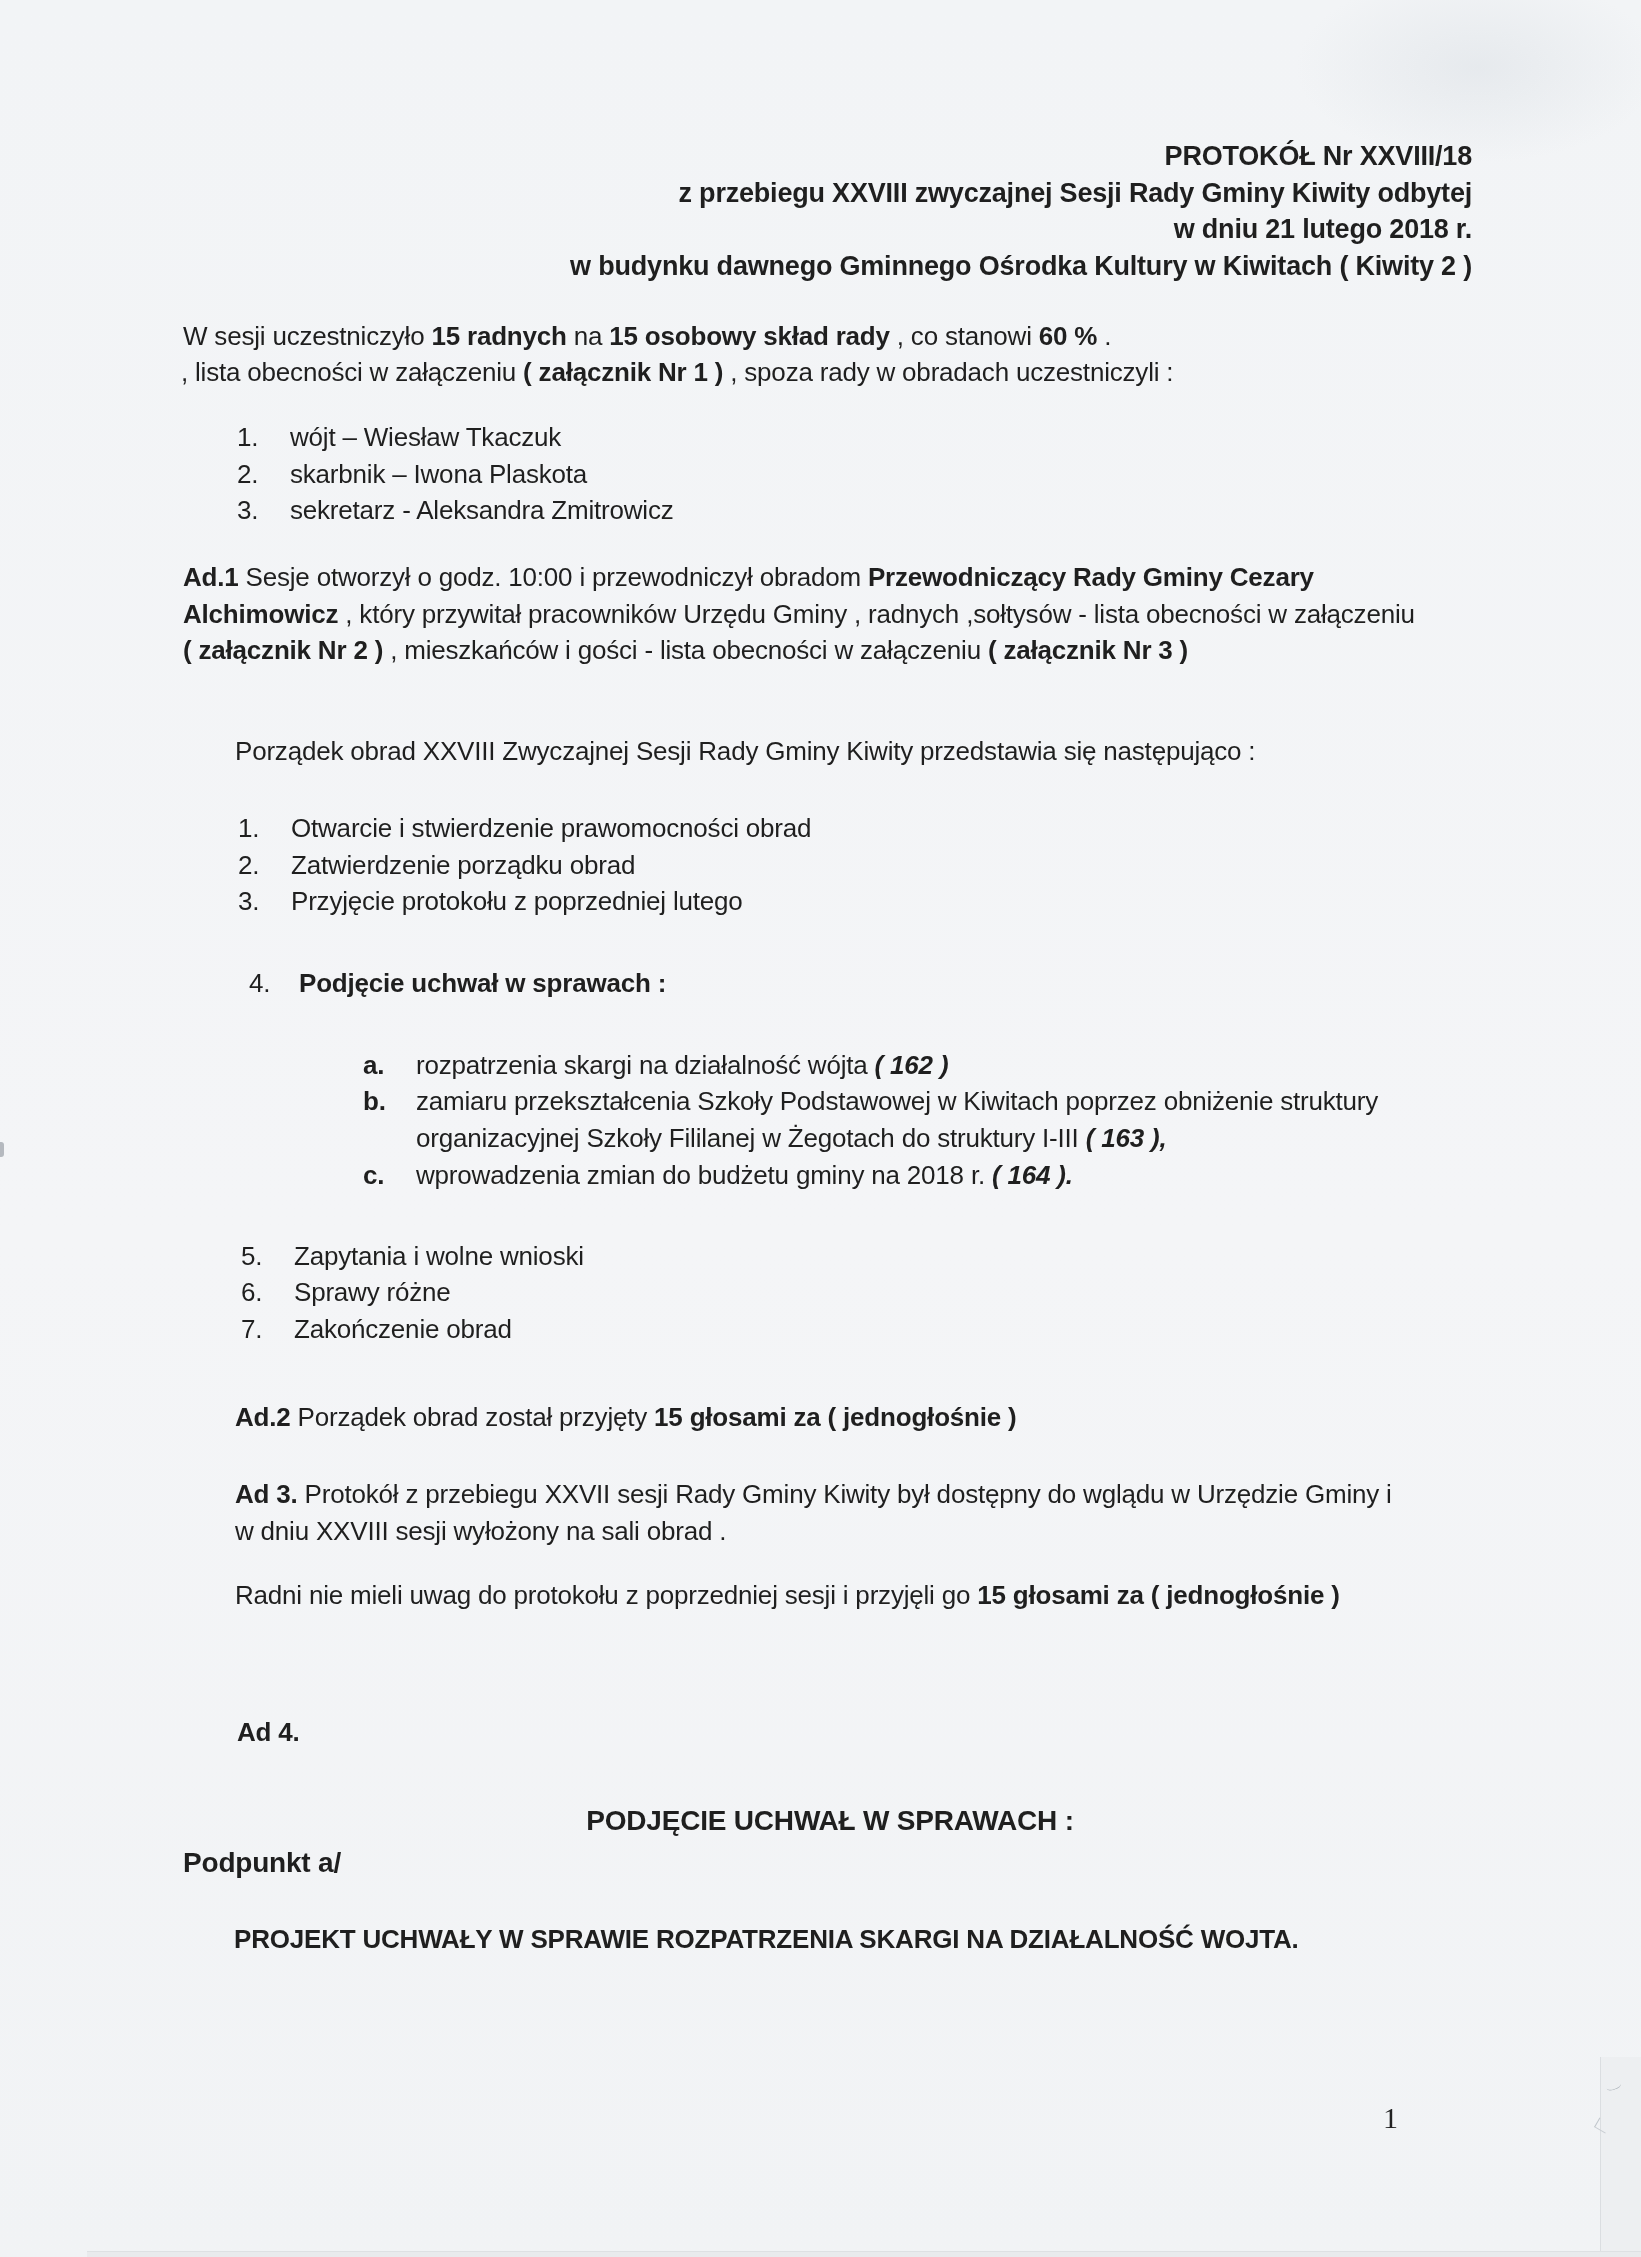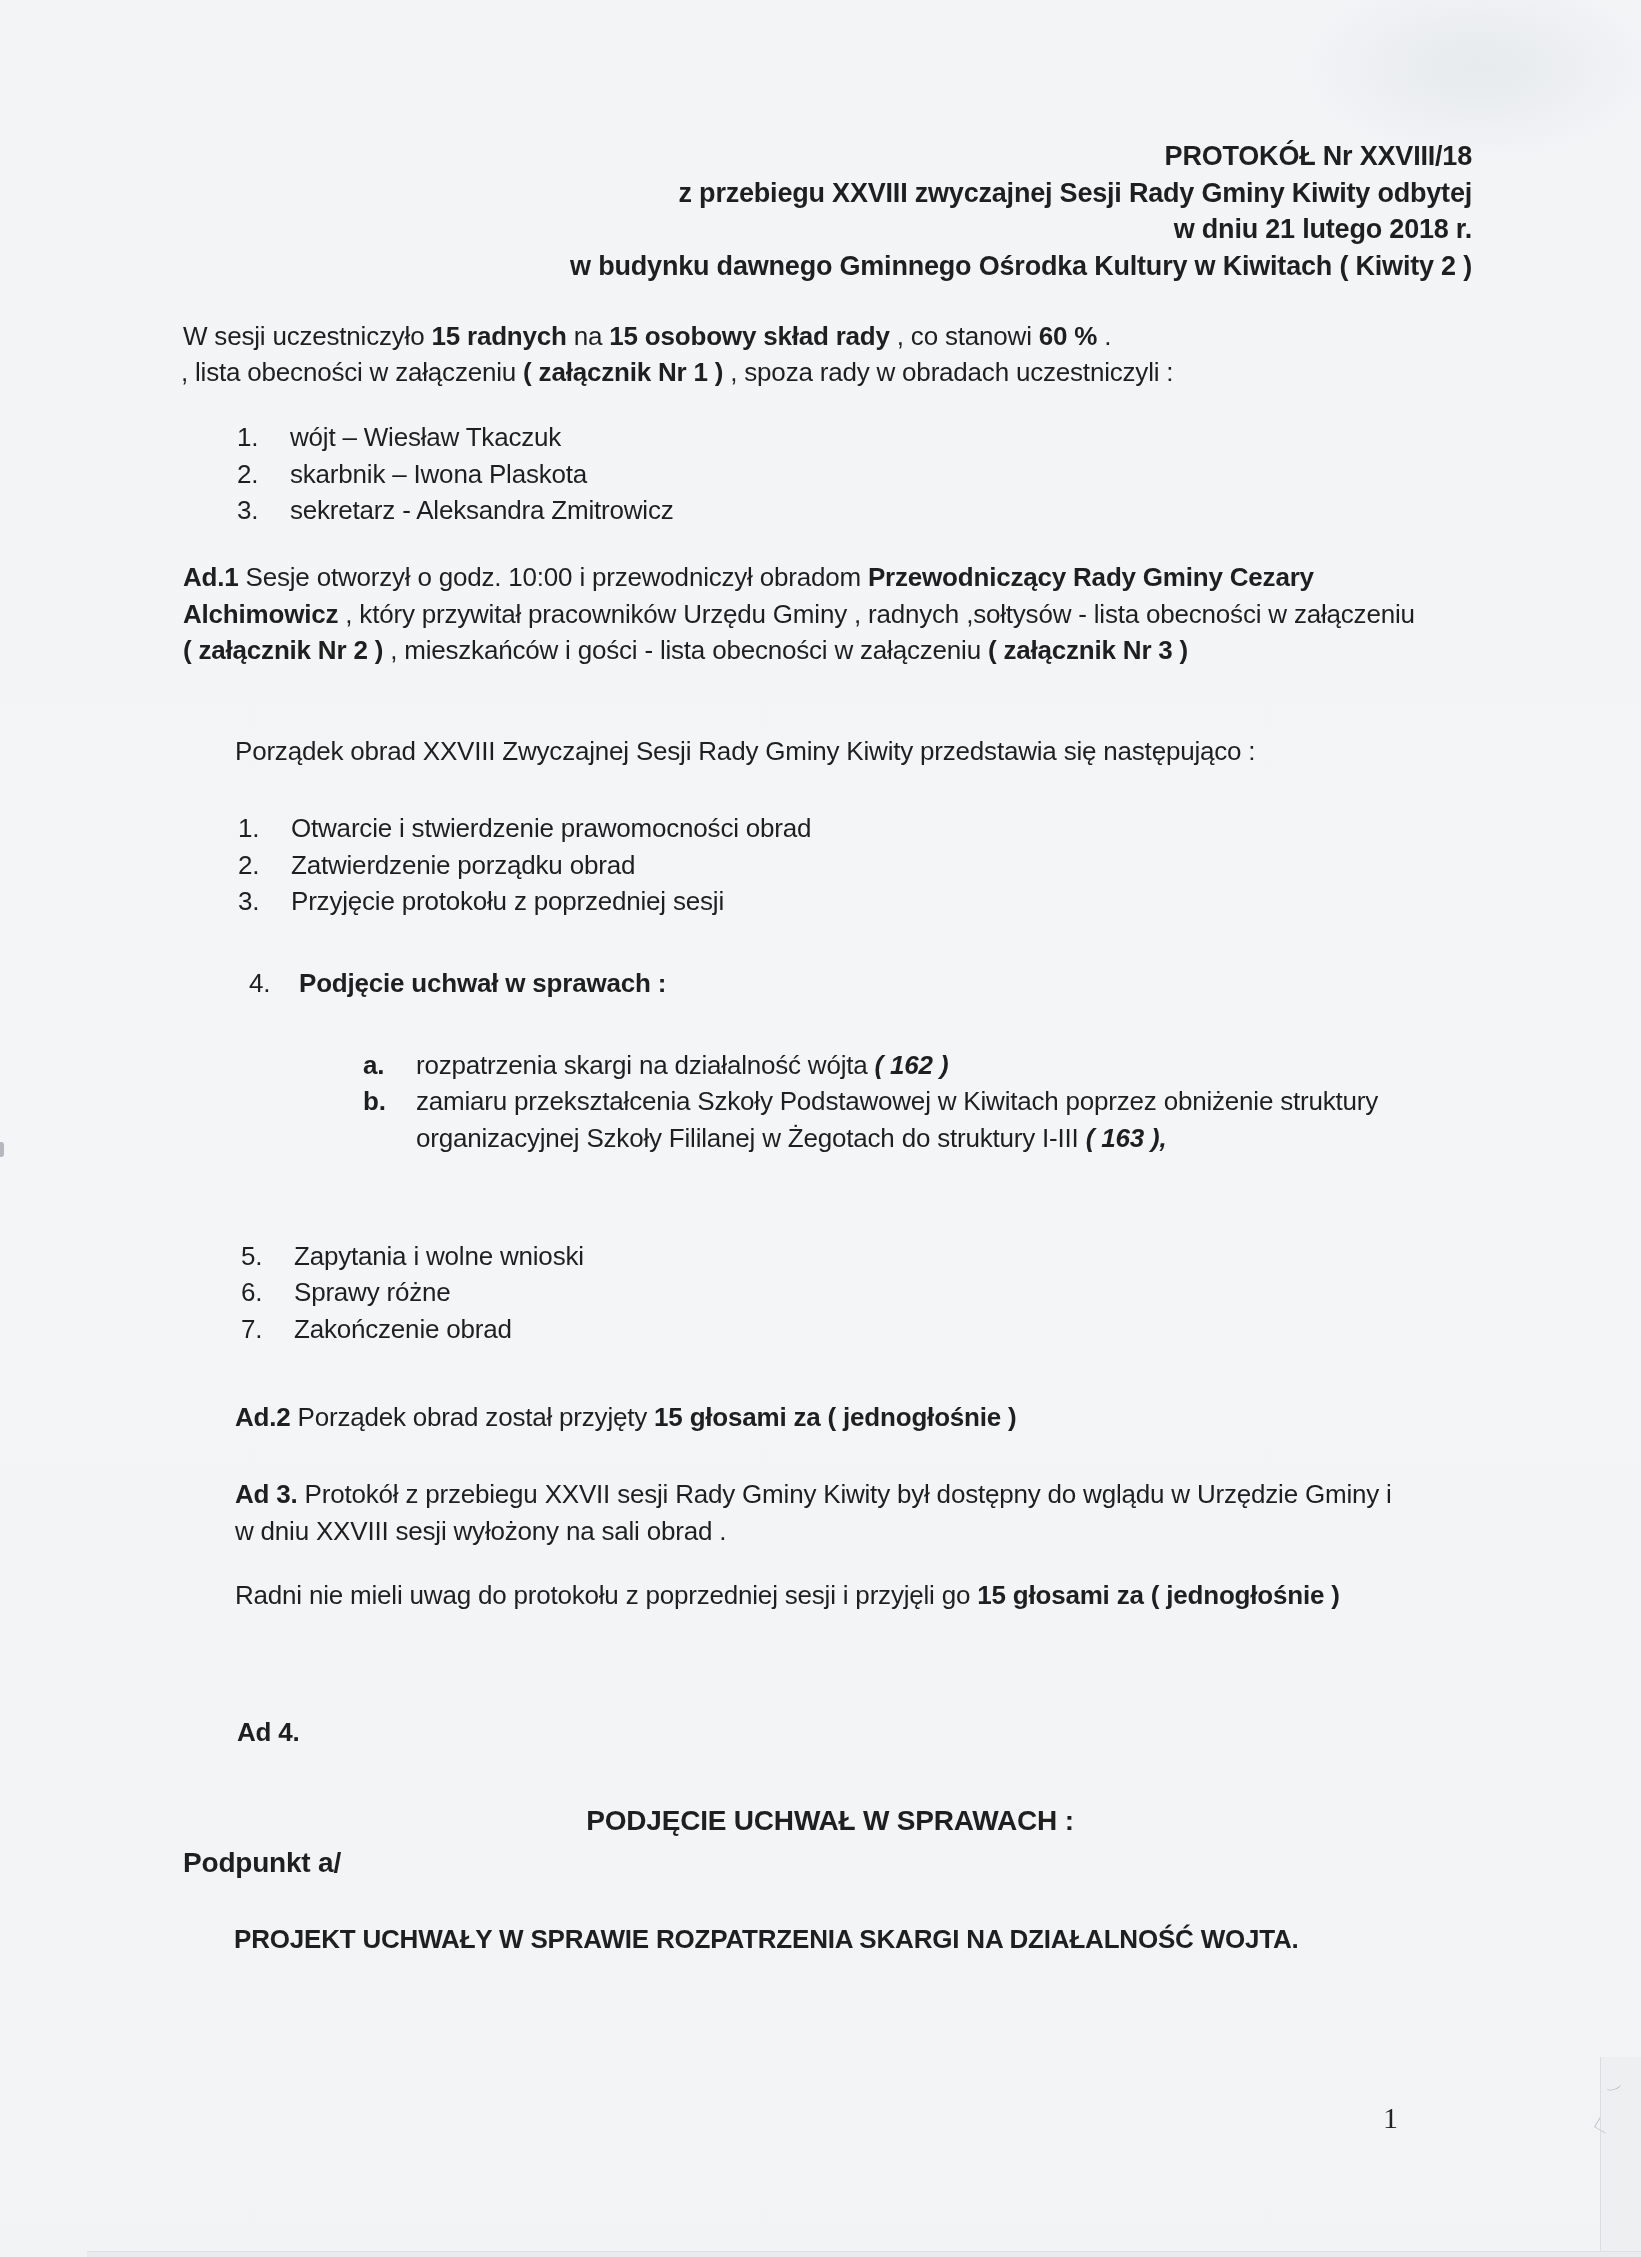--- a/index.html
+++ b/index.html
@@ -108,35 +108,38 @@
 
   <div class="row" style="top:734px; left:235px">Porządek obrad XXVIII Zwyczajnej Sesji Rady Gminy Kiwity przedstawia się następująco :</div>
 
   <div class="row" style="top:811px; left:238px">
     <span class="num">1.</span><span>Otwarcie i stwierdzenie prawomocności obrad</span>
   </div>
   <div class="row" style="top:848px; left:238px">
     <span class="num">2.</span><span>Zatwierdzenie porządku obrad</span>
   </div>
   <div class="row" style="top:884px; left:238px">
-    <span class="num">3.</span><span>Przyjęcie protokołu z poprzedniej sesji</span>
+    <span class="num">3.</span><span>Przyjęcie protokołu z poprzedniej lutego</span>
   </div>
 
   <div class="row" style="top:966px; left:249px">
     <span class="num-sm">4.</span><span class="b">Podjęcie uchwał w sprawach :</span>
   </div>
 
   <div class="row" style="top:1048px; left:363px">
     <span class="letter">a.</span><span>rozpatrzenia skargi na działalność wójta </span><span class="bi">( 162 )</span>
   </div>
   <div class="row" style="top:1084px; left:363px">
     <span class="letter">b.</span><span>zamiaru przekształcenia Szkoły Podstawowej w Kiwitach poprzez obniżenie struktury</span>
   </div>
   <div class="row" style="top:1121px; left:416px">
     <span>organizacyjnej Szkoły Fililanej w Żegotach do struktury I-III </span><span class="bi">( 163 ),</span>
+  </div>
+  <div class="row" style="top:1158px; left:363px">
+    <span class="letter">c.</span><span>wprowadzenia zmian do budżetu gminy na 2018 r. </span><span class="bi">( 164 ).</span>
   </div>
 
   <div class="row" style="top:1239px; left:241px">
     <span class="num">5.</span><span>Zapytania i wolne wnioski</span>
   </div>
   <div class="row" style="top:1275px; left:241px">
     <span class="num">6.</span><span>Sprawy różne</span>
   </div>
   <div class="row" style="top:1312px; left:241px">
     <span class="num">7.</span><span>Zakończenie obrad</span>

